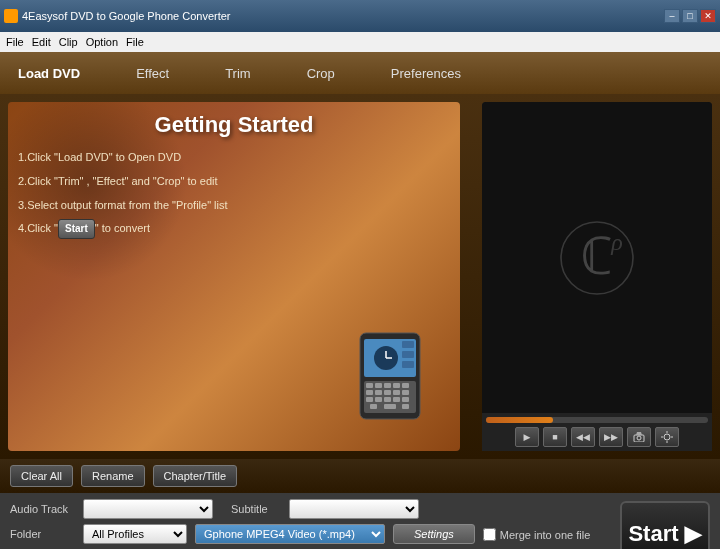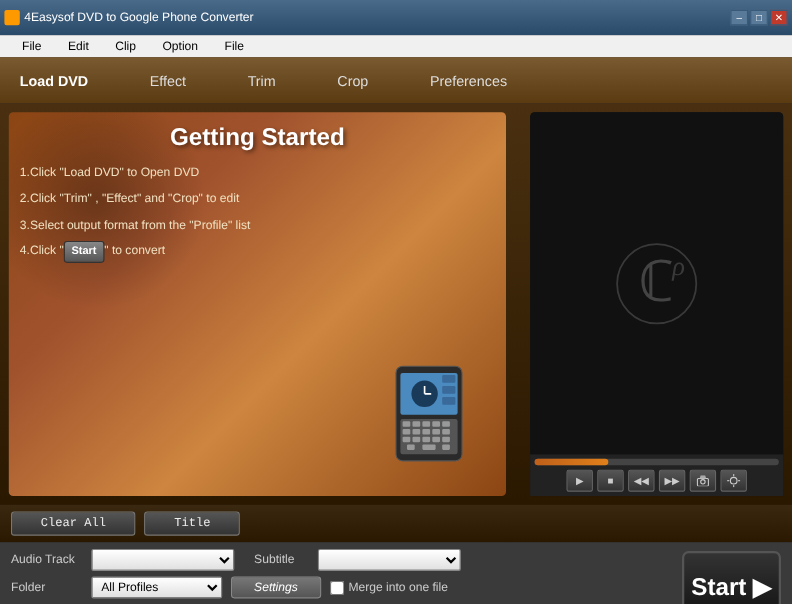--- a/index.html
+++ b/index.html
@@ -53,22 +53,22 @@
       color: #fff;
     }
     .title-btn.close { background: #c0392b; }
 
     
     #menu-bar {
       background: #f0f0f0;
       height: 20px;
       display: flex;
       align-items: center;
-      padding: 0 16px;
-      gap: 16px;
+      padding: 0 2px;
+      gap: 0;
     }
     .menu-item {
       font-size: 11px;
       color: #000;
       padding: 2px 4px;
       cursor: pointer;
     }
 
     
     #tab-bar {
@@ -223,24 +223,23 @@
       background: linear-gradient(to bottom, #3a2810, #2a1800);
       padding: 6px 10px;
       display: flex;
       gap: 8px;
     }
     .action-btn {
       background: linear-gradient(to bottom, #555, #333);
       border: 1px solid #777;
       border-radius: 3px;
       color: #eee;
-      padding: 4px 26px;
-      font-size: 11px;
-      cursor: pointer;
-      font-family: Liberation Mono, monospace;
+      padding: 4px 10px;
+      font-size: 11px;
+      cursor: pointer;
     }
 
     
     #bottom-area {
       background: #3a3a3a;
       padding: 6px 10px;
       display: flex;
       flex-direction: column;
       gap: 5px;
       height: 100px;
@@ -258,21 +257,21 @@
     .control-select {
       background: linear-gradient(to bottom, #fff, #e0e0e0);
       border: 1px solid #888;
       border-radius: 2px;
       height: 20px;
       font-size: 11px;
       color: #000;
       padding: 0 4px;
     }
     .select-medium { width: 130px; }
-    .select-small { width: 119px; }
+    .select-small { width: 104px; }
     .text-input {
       background: #fff;
       border: 1px solid #888;
       border-radius: 2px;
       height: 20px;
       font-size: 11px;
       color: #000;
       padding: 0 4px;
       width: 180px;
     }
@@ -282,21 +281,21 @@
       border-radius: 3px;
       color: #fff;
       padding: 2px 20px;
       font-size: 11px;
       cursor: pointer;
       height: 20px;
       font-style: italic;
     }
     #merge-checkbox {
       display: flex;
-      align-items: center;
+      align-items: flex-end;
       gap: 4px;
       color: #ccc;
       font-size: 11px;
     }
     
     #start-btn {
       background: linear-gradient(to bottom, #333, #111);
       border: 2px solid #555;
       border-radius: 6px;
       width: 90px;
@@ -455,38 +454,42 @@
               <rect x="10" y="5.5" width="2" height="1" fill="#ccc"></rect>
             </svg>
         </div>
       </div>
     </div>
   </div>
 </div>
 
 <div id="action-buttons">
   <button class="action-btn">Clear All</button>
-  <button class="action-btn">Title</button>
+  <button class="action-btn">Rename</button>
+  <button class="action-btn">Chapter/Title</button>
 </div>
 
 <div id="bottom-area">
   <div id="bottom-controls">
     <div id="bottom-left">
 
       <div class="control-row">
         <span class="control-label">Audio Track</span>
         <select class="control-select select-medium"></select>
         <span class="control-label" style="min-width:50px;margin-left:10px;">Subtitle</span>
         <select class="control-select select-medium"></select>
       </div>
 
       <div class="control-row">
         <span class="control-label">Folder</span>
         <select class="control-select select-small">
           <option>All Profiles</option>
+        </select>
+        <select class="control-select" style="width:190px;background:linear-gradient(to bottom,#5a9ad0,#3a7ab0);color:#fff;">
+          <option>Gphone MPEG4 Video (*.mp4)</option>
         </select>
         <button class="btn-small">Settings</button>
         <div id="merge-checkbox">
           <input type="checkbox" style="">
           <span>Merge into one file</span>
         </div>
       </div>
 
       <div class="control-row">
         <span class="control-label">Destination</span>

